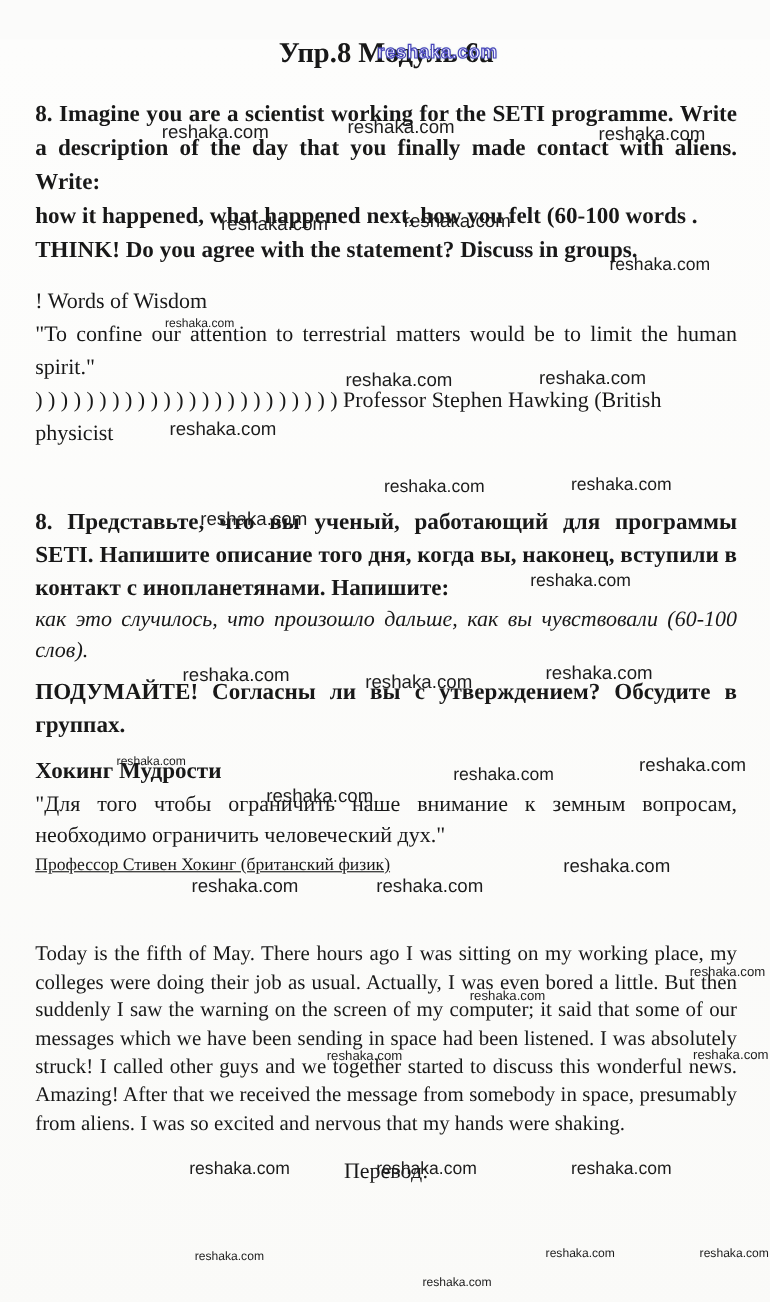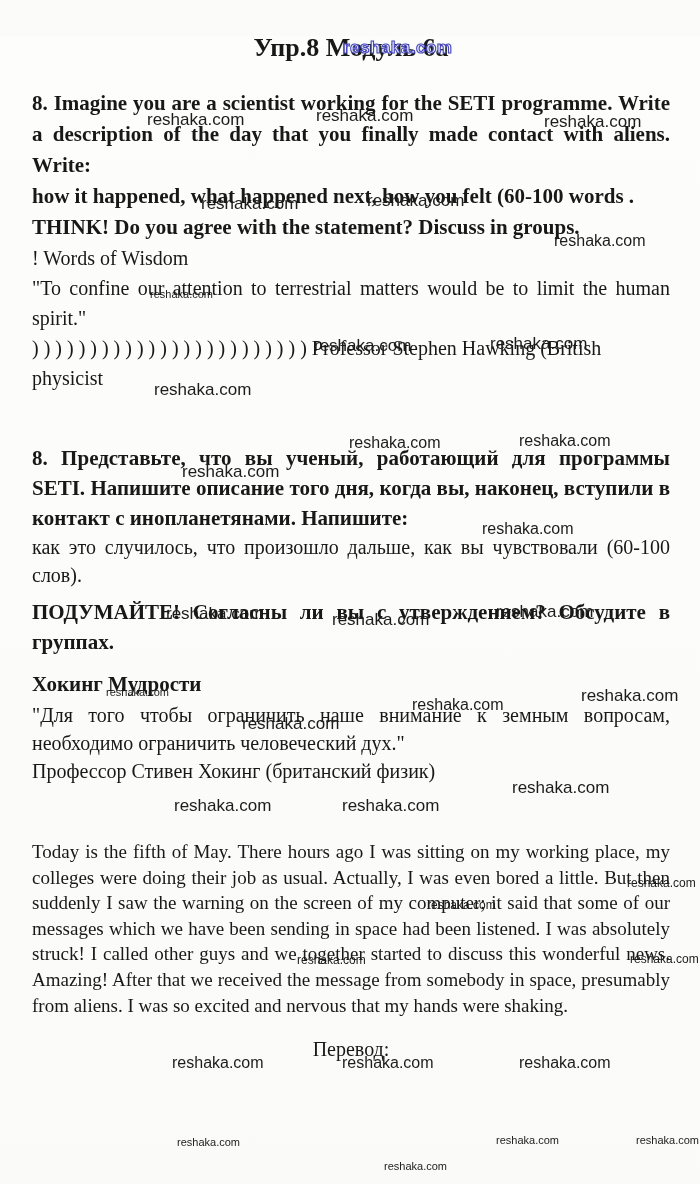--- a/index.html
+++ b/index.html
@@ -35,29 +35,29 @@
     text-align:center; font-weight:bold; font-size:26px;
     margin:36px 0 0 0; line-height:24px;
   }
   p { margin:0; }
   .bold-task {
     font-weight:bold; font-size:21px; line-height:31px;
     text-align:justify;
   }
   #task-en-1 { margin-top:28px; }
   .plain { font-size:20px; line-height:30px; }
-  #wow-en-heading { margin-top:0; }
+  #wow-en-heading { margin-top:16px; }
   #quote-en { text-align:justify; }
   .bold-task-ru { font-weight:bold; font-size:21px; line-height:30px; text-align:justify; }
   #task-ru-1 { margin-top:50px; }
-  #task-ru-2 { font-weight:normal; font-size:20px; line-height:28px; text-align:justify; }
+  #task-ru-2 { font-style:italic; font-weight:normal; font-size:20px; line-height:28px; text-align:justify; }
   #task-ru-3 { margin-top:8px; }
   #wow-ru-heading { font-weight:bold; font-size:21px; line-height:22px; margin-top:16px; }
   #quote-ru { font-size:20px; line-height:28px; text-align:justify; margin-top:6px; }
-  #author-ru { font-size:20px; line-height:28px; }
+  #author-ru { font-size:16px; line-height:28px;text-decoration:underline; }
   #essay-en { font-size:19px; line-height:25.6px; text-align:justify; margin-top:54px; }
   #translation-heading { text-align:center; font-size:20px; line-height:26px; margin-top:18px; }
   #essay-ru { font-size:20px; line-height:28px; text-align:justify; margin-top:12px; }
 </style>
 </head>
 <body>
 
 <div class="page">
 
   <div class="wm-layer" id="wm-layer">

